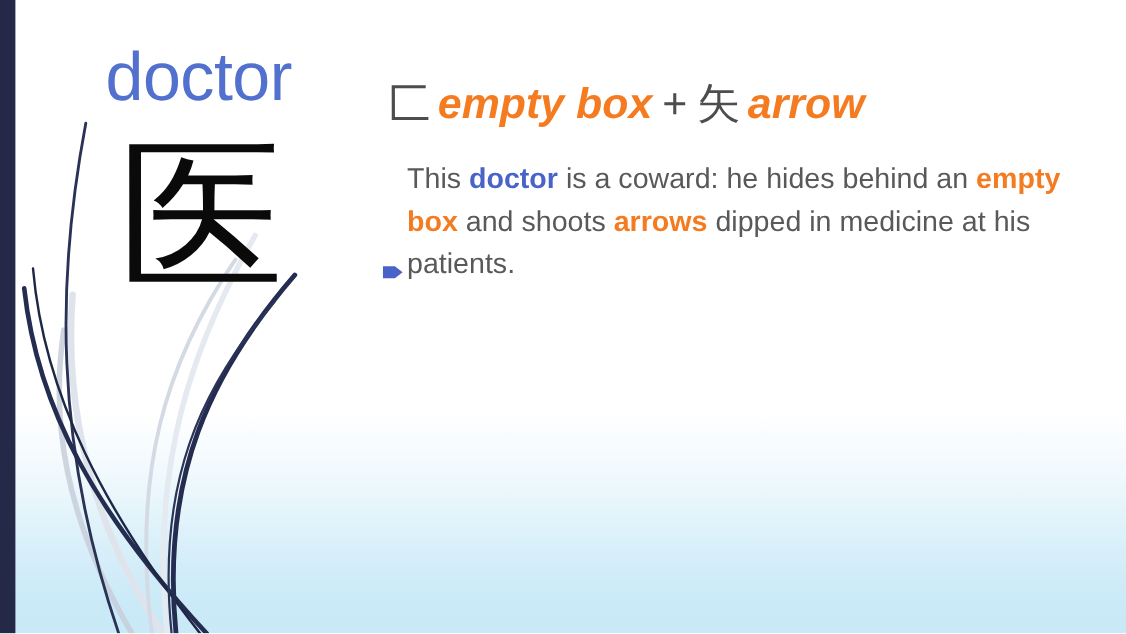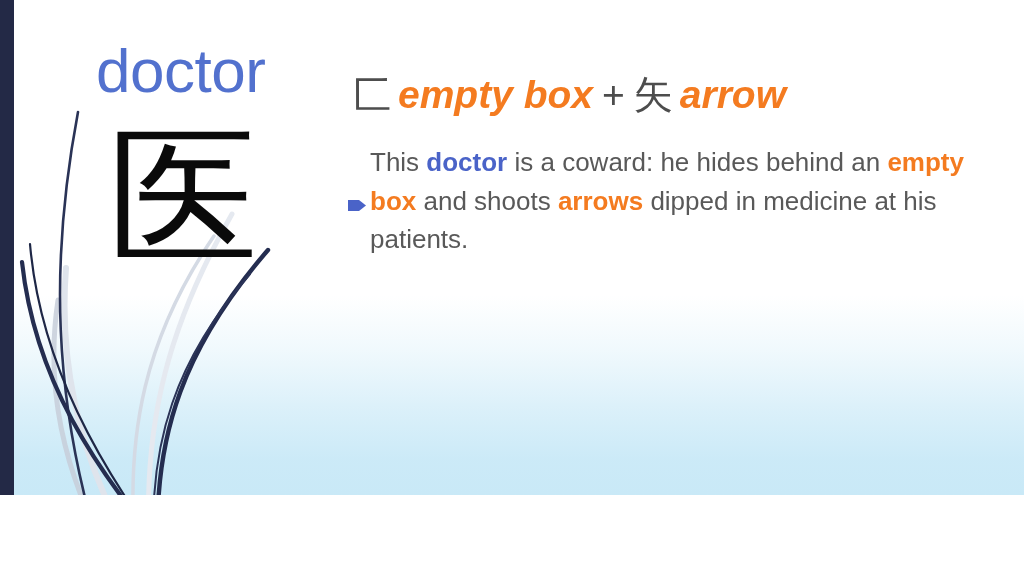--- a/index.html
+++ b/index.html
@@ -7,21 +7,21 @@
     padding: 0;
     background: #ffffff;
   }
   body {
     font-family: "Liberation Sans", sans-serif;
   }
 
   .slide {
     position: relative;
     width: 1024px;
-    height: 495px;
+    height: 576px;
     overflow: hidden;
     background: #ffffff;
   }
 
   
   .bottom-wash {
     position: absolute;
     left: 0;
     right: 0;
     bottom: 0;
@@ -102,21 +102,21 @@
   }
 
   .body-block {
     position: absolute;
     left: 348px;
     top: 143px;
     width: 650px;
   }
   .bullet-row {
     display: flex;
-    align-items: center;
+    align-items: flex-end;
   }
   .bullet-icon {
     flex: 0 0 auto;
     margin-top: 11px;
     margin-right: 3px;
   }
   .body-text {
     flex: 1 1 auto;
     font-size: 26px;
     line-height: 1.49;

